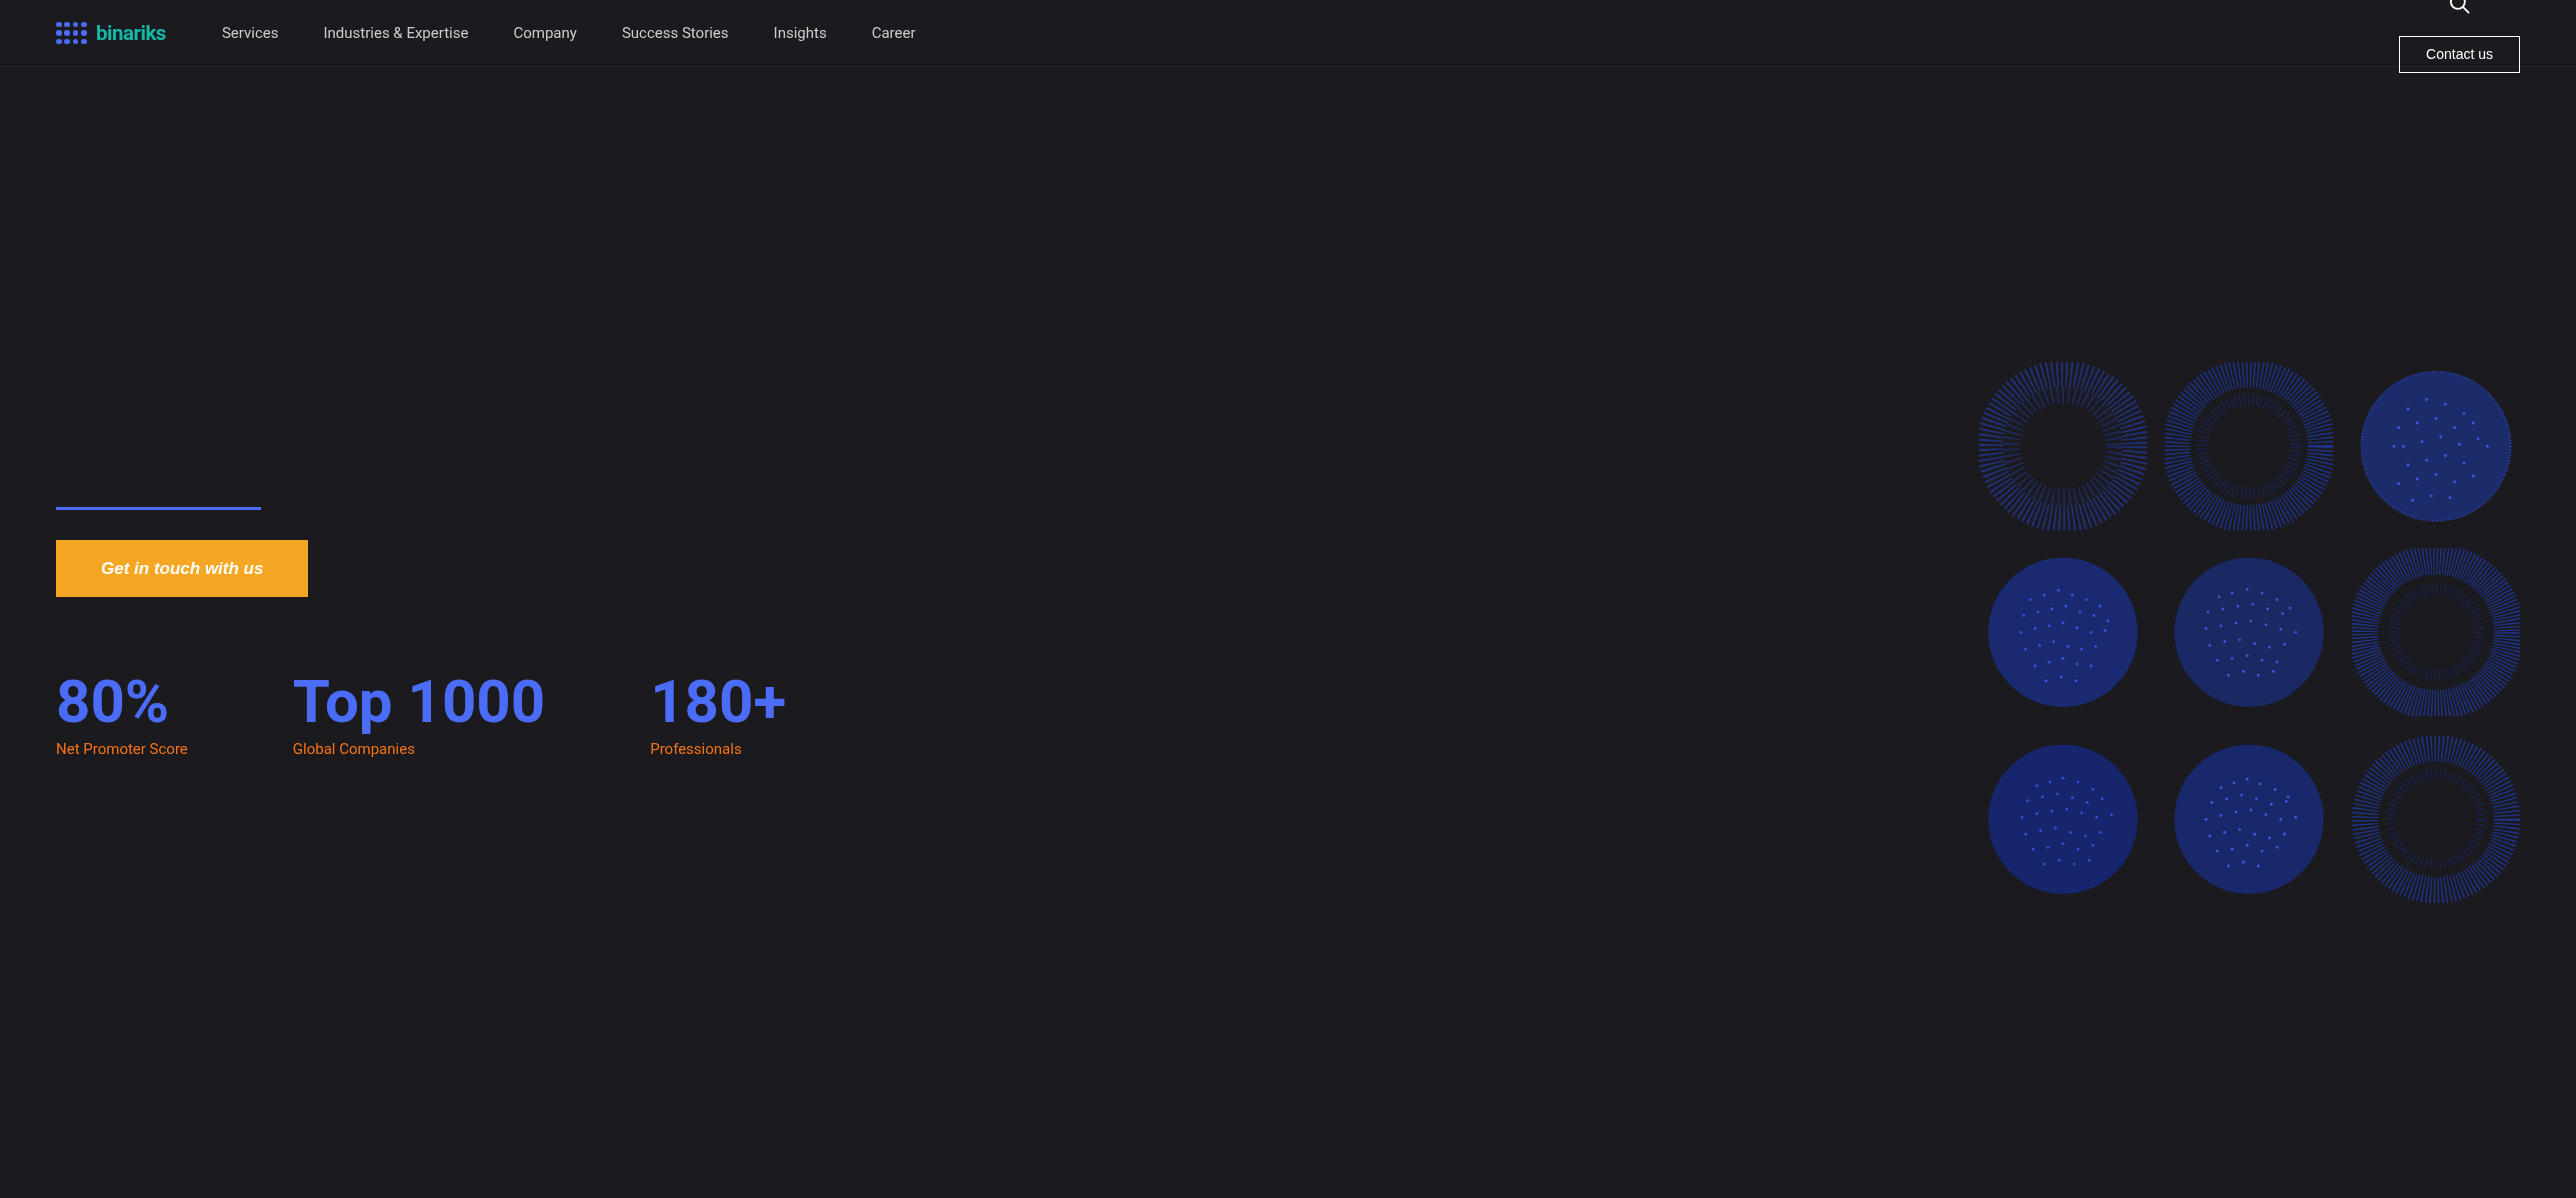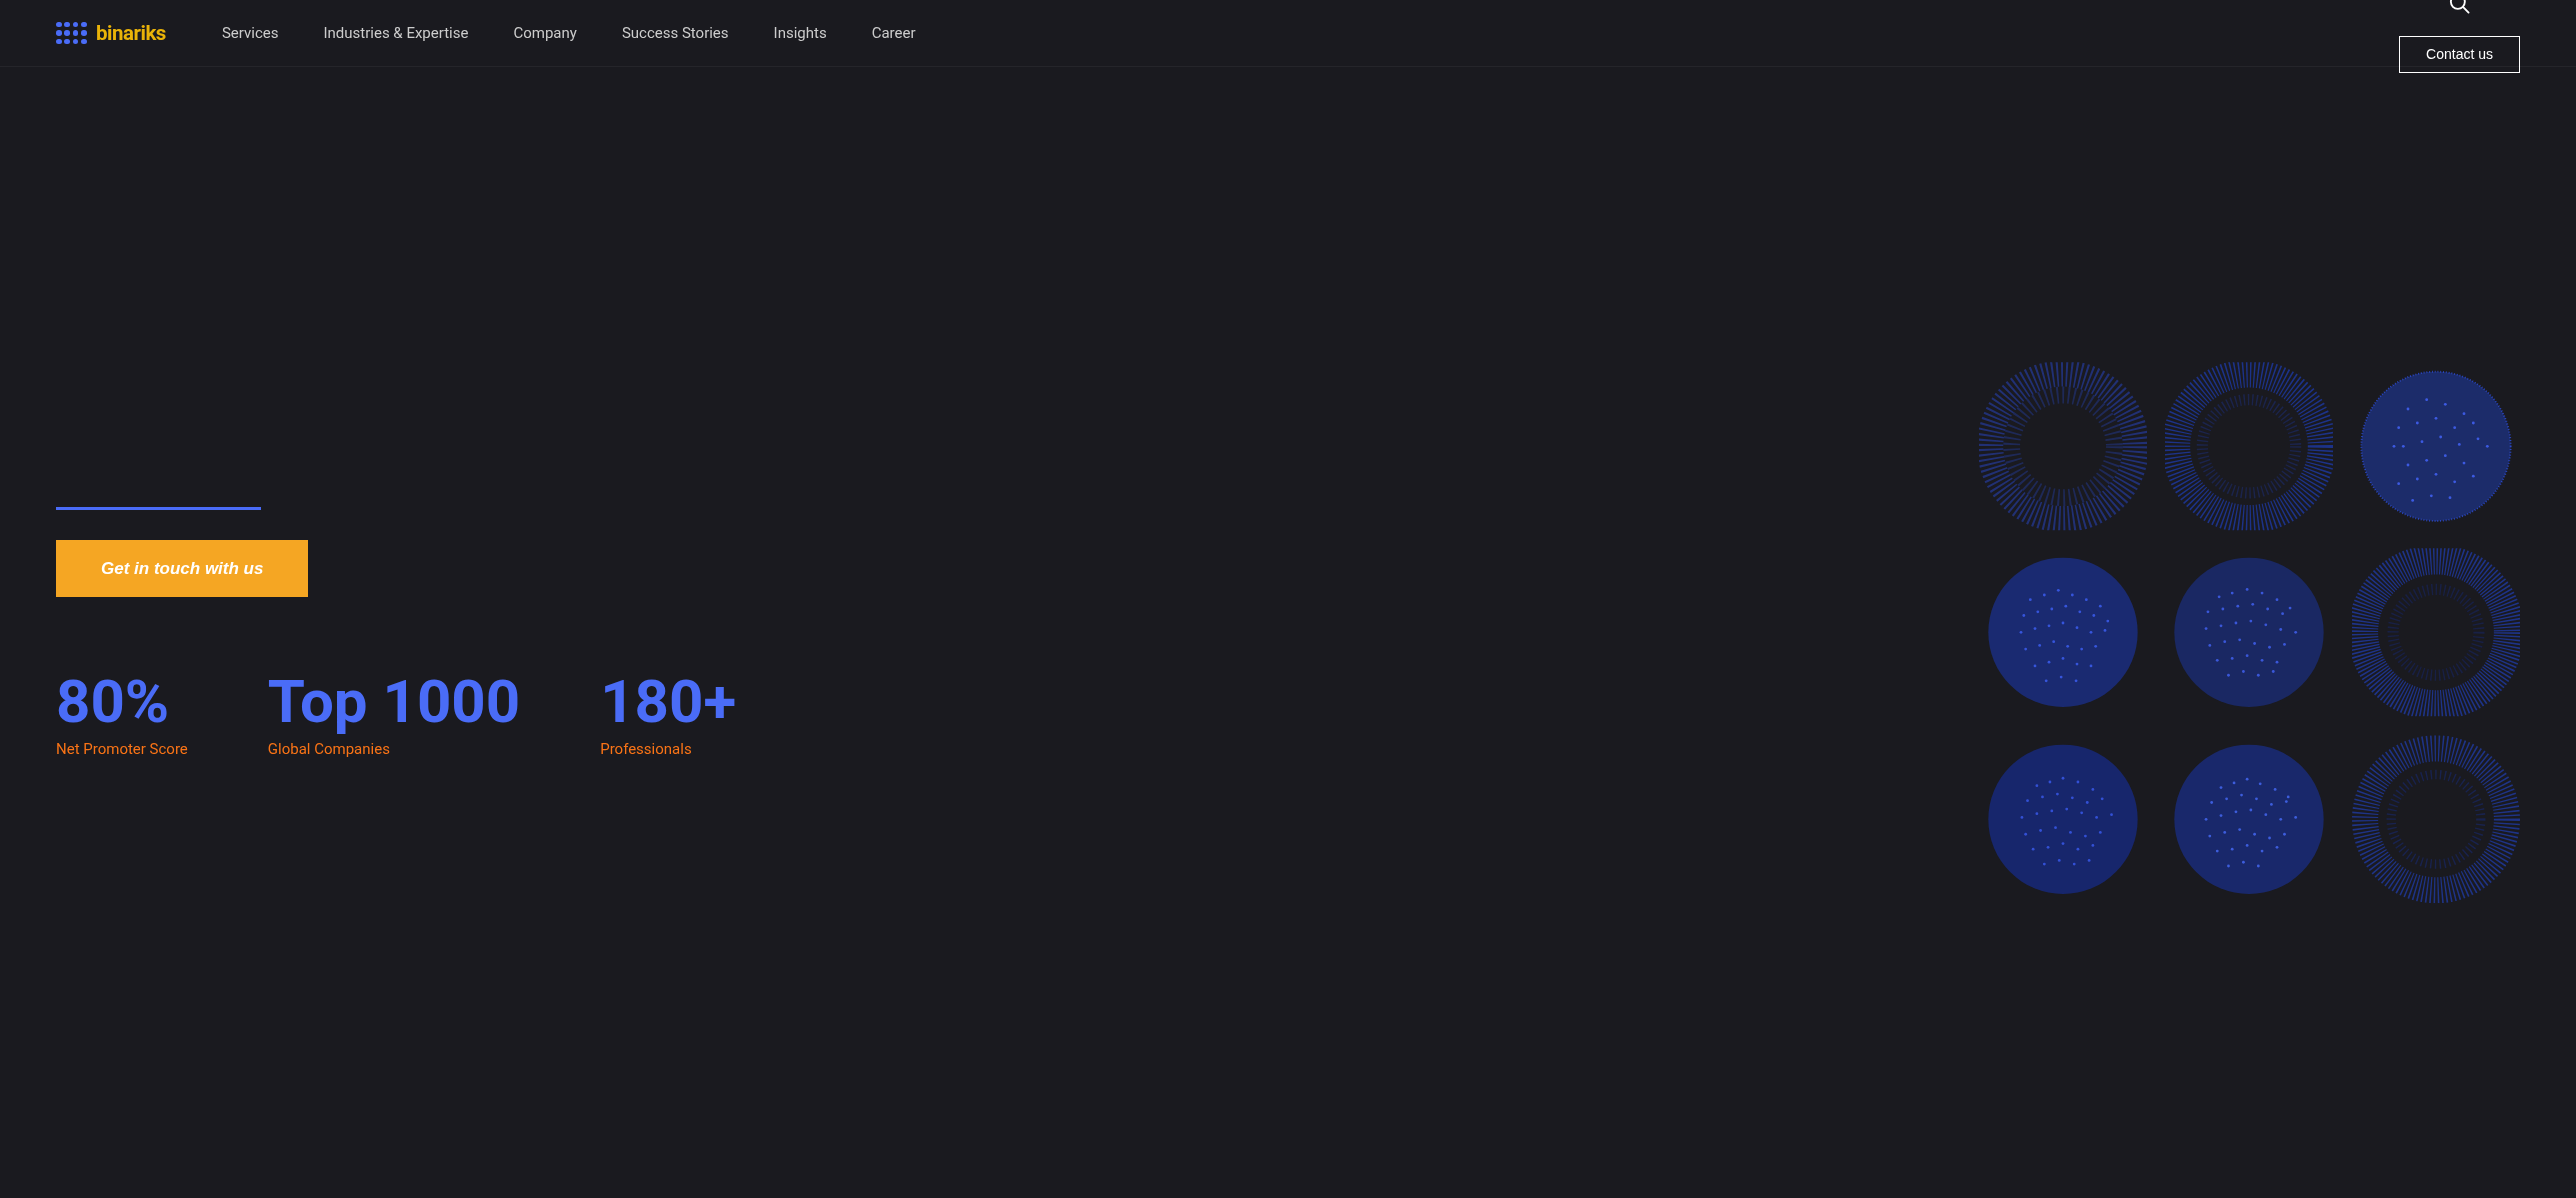--- a/index.html
+++ b/index.html
@@ -44,21 +44,21 @@
     }
 
     .logo-dot {
       width: 5.6px;
       height: 5.6px;
       border-radius: 50%;
       background: #4a6cf7;
     }
 
     .logo-text {
-      color: #eab308;
+      color: #14b8a6;
       font-size: 20.5px;
       font-weight: 700;
       letter-spacing: -0.5px;
     }
 
     .nav-links {
       display: flex;
       align-items: flex-start;
       gap: 45px;
       flex: 1;
@@ -155,21 +155,21 @@
       font-weight: 600;
       cursor: pointer;
       transition: background 0.2s;
       display: inline-block;
       font-style: italic;
     }
 
     
     .stats {
       display: flex;
-      gap: 80px;
+      gap: 105px;
       margin-top: 75px;
       align-items: center;
     }
 
     .stat-item {
       display: flex;
       flex-direction: column;
     }
 
     .stat-value {

